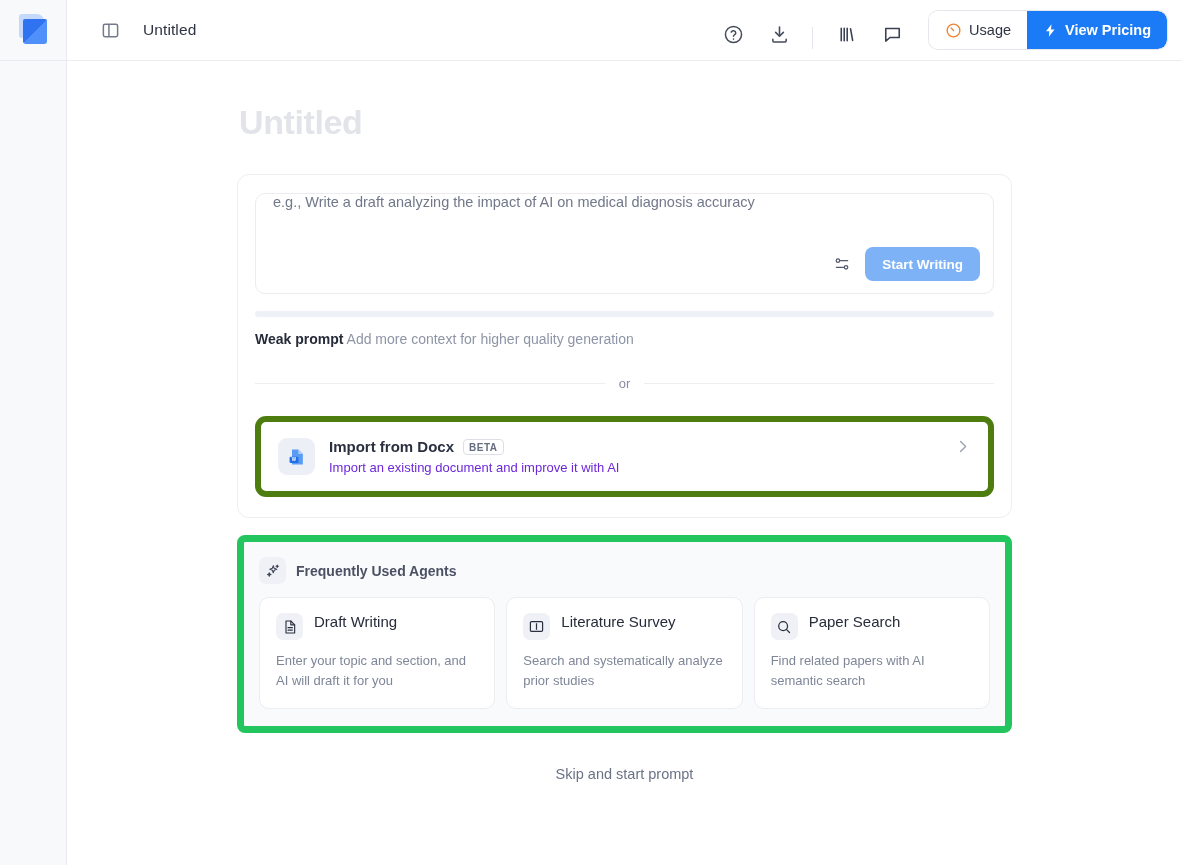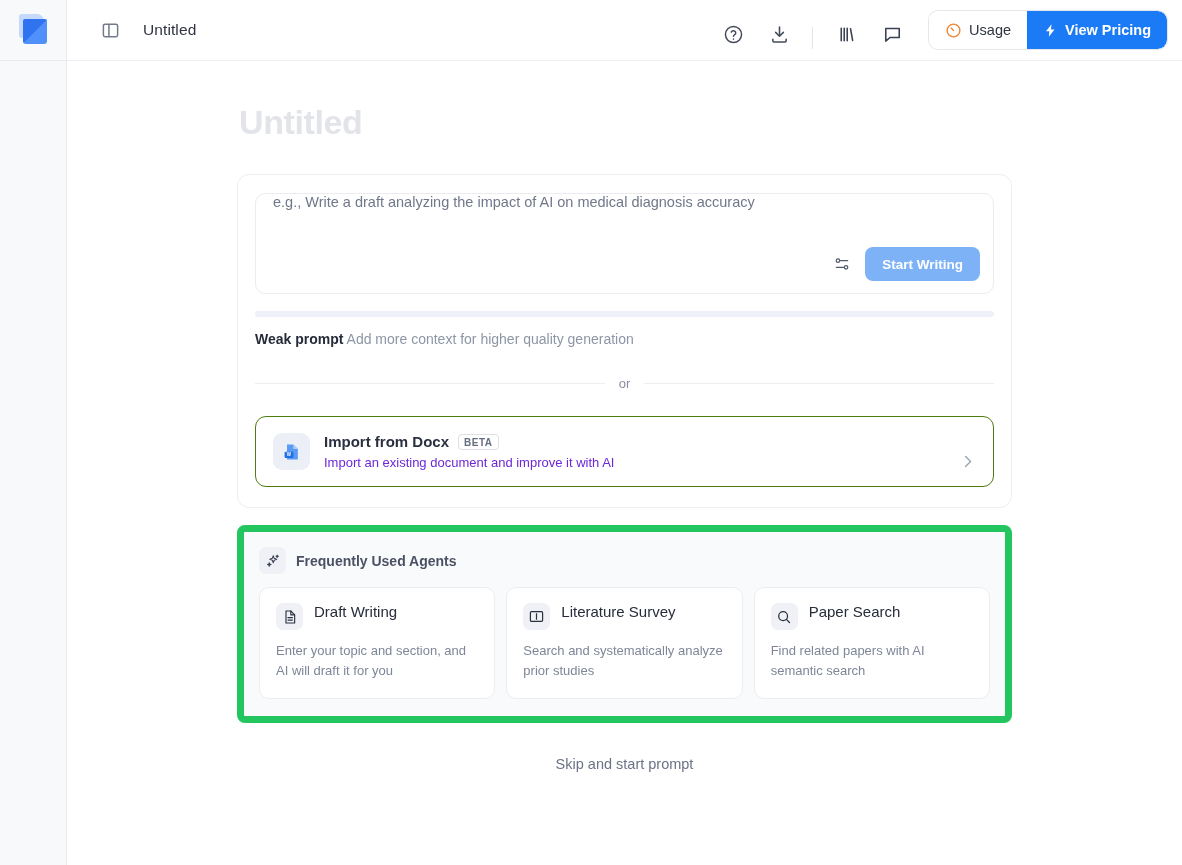--- a/index.html
+++ b/index.html
@@ -134,22 +134,22 @@
   .strength-fill { height: 100%; border-radius: 4px; background: #f2b13c; }
   .strength-text { margin-top: 14px; font-size: 14px; }
   .strength-label { font-weight: bold; color: #272c3a; }
   .strength-hint { color: #8d95a6; }
 
   .or-row { display: flex; align-items: center; gap: 14px; margin: 29px 0 25px 0; }
   .or-line { flex: 1; height: 1px; background: #eceef2; }
   .or-text { font-size: 13px; color: #868e9f; }
 
   .docx-card {
-    border: 1px solid #4d7c0f; border-radius: 11px;
-    padding: 16px 17px; display: flex; align-items: flex-end; gap: 14px;
+    border: 6px solid #4d7c0f; border-radius: 11px;
+    padding: 16px 17px; display: flex; align-items: flex-start; gap: 14px;
     cursor: pointer;
   }
   .sq-icon.big { width: 37px; height: 37px; flex: 0 0 37px; border-radius: 9px; }
   .docx-texts { flex: 1; }
   .docx-title-row { display: flex; align-items: center; gap: 9px; }
   .docx-title { font-size: 15px; font-weight: bold; color: #2b3040; }
   .beta {
     font-size: 10px; font-weight: bold; letter-spacing: .5px;
     color: #656d80; border: 1px solid #dcdfe6;
     border-radius: 4px; padding: 2px 5px 1px 5px;

